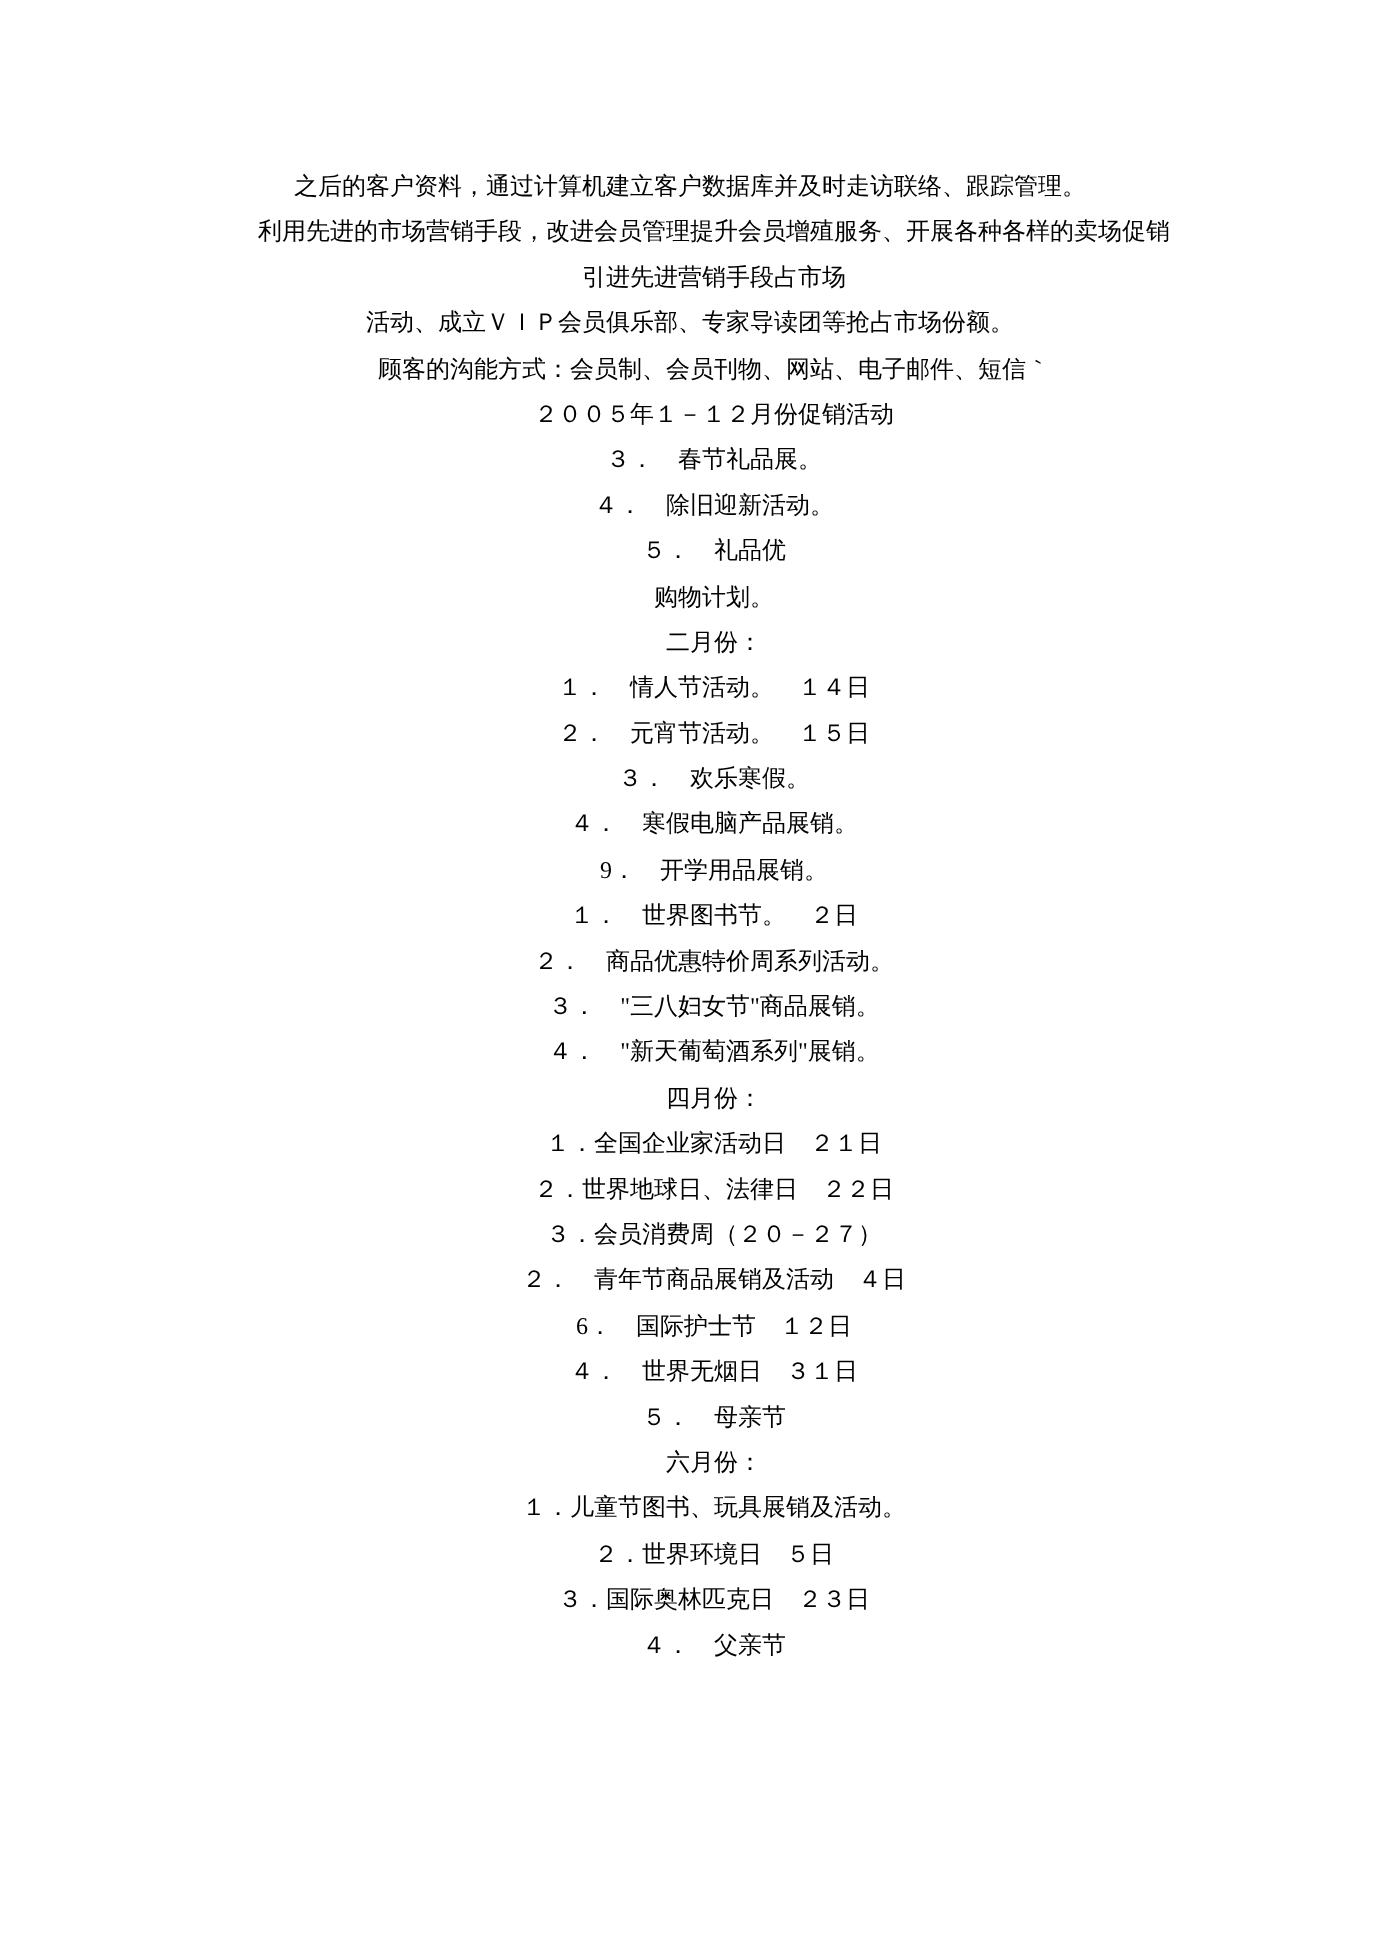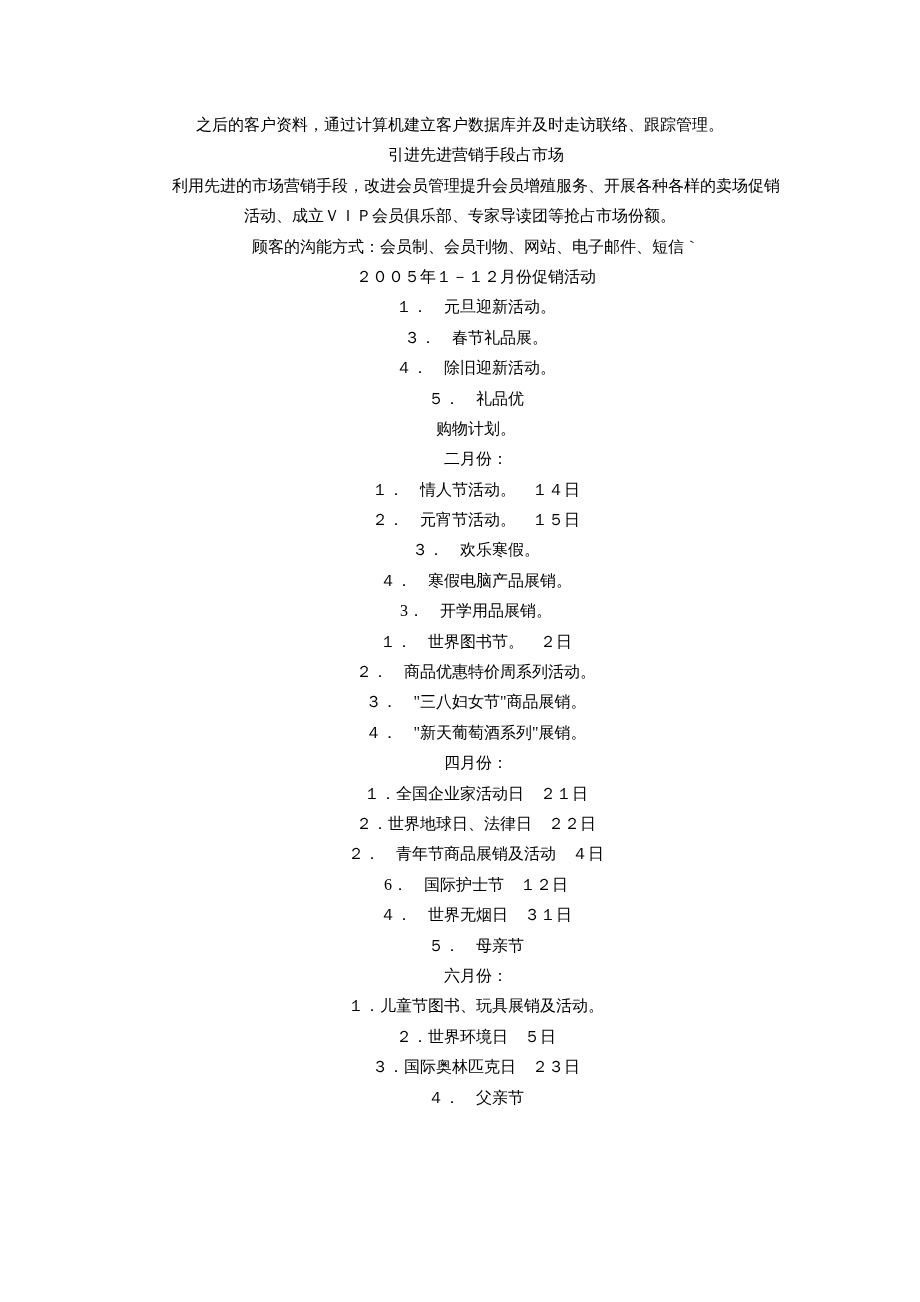--- a/index.html
+++ b/index.html
@@ -21,43 +21,43 @@
   }
   .indent1 {
     text-indent: 2em;
   }
 </style>
 </head>
 <body>
 
 <div class="page" id="doc-root">
     <p class="para">之后的客户资料，通过计算机建立客户数据库并及时走访联络、跟踪管理。</p>
+    <p class="para indent1">利用先进的市场营销手段，改进会员管理提升会员增殖服务、开展各种各样的卖场促销</p>
     <p class="para indent1">引进先进营销手段占市场</p>
-    <p class="para indent1">利用先进的市场营销手段，改进会员管理提升会员增殖服务、开展各种各样的卖场促销</p>
     <p class="para">活动、成立ＶＩＰ会员俱乐部、专家导读团等抢占市场份额。</p>
     <p class="para indent1">顾客的沟能方式：会员制、会员刊物、网站、电子邮件、短信｀</p>
     <p class="para indent1">２００５年１－１２月份促销活动</p>
-    <p class="para indent1">１．　元旦迎新活动。</p>
     <p class="para indent1">３．　春节礼品展。</p>
     <p class="para indent1">４．　除旧迎新活动。</p>
     <p class="para indent1">５．　礼品优</p>
     <p class="para indent1">购物计划。</p>
     <p class="para indent1">二月份：</p>
     <p class="para indent1">１．　情人节活动。　１４日</p>
     <p class="para indent1">２．　元宵节活动。　１５日</p>
     <p class="para indent1">３．　欢乐寒假。</p>
     <p class="para indent1">４．　寒假电脑产品展销。</p>
-    <p class="para indent1">3．　开学用品展销。</p>
+    <p class="para indent1">9．　开学用品展销。</p>
     <p class="para indent1">１．　世界图书节。　２日</p>
     <p class="para indent1">２．　商品优惠特价周系列活动。</p>
     <p class="para indent1">３．　"三八妇女节"商品展销。</p>
     <p class="para indent1">４．　"新天葡萄酒系列"展销。</p>
     <p class="para indent1">四月份：</p>
     <p class="para indent1">１．全国企业家活动日　２１日</p>
     <p class="para indent1">２．世界地球日、法律日　２２日</p>
+    <p class="para indent1">３．会员消费周（２０－２７）</p>
     <p class="para indent1">２．　青年节商品展销及活动　４日</p>
     <p class="para indent1">6．　国际护士节　１２日</p>
     <p class="para indent1">４．　世界无烟日　３１日</p>
     <p class="para indent1">５．　母亲节</p>
     <p class="para indent1">六月份：</p>
     <p class="para indent1">１．儿童节图书、玩具展销及活动。</p>
     <p class="para indent1">２．世界环境日　５日</p>
     <p class="para indent1">３．国际奥林匹克日　２３日</p>
     <p class="para indent1">４．　父亲节</p>
   </div>

